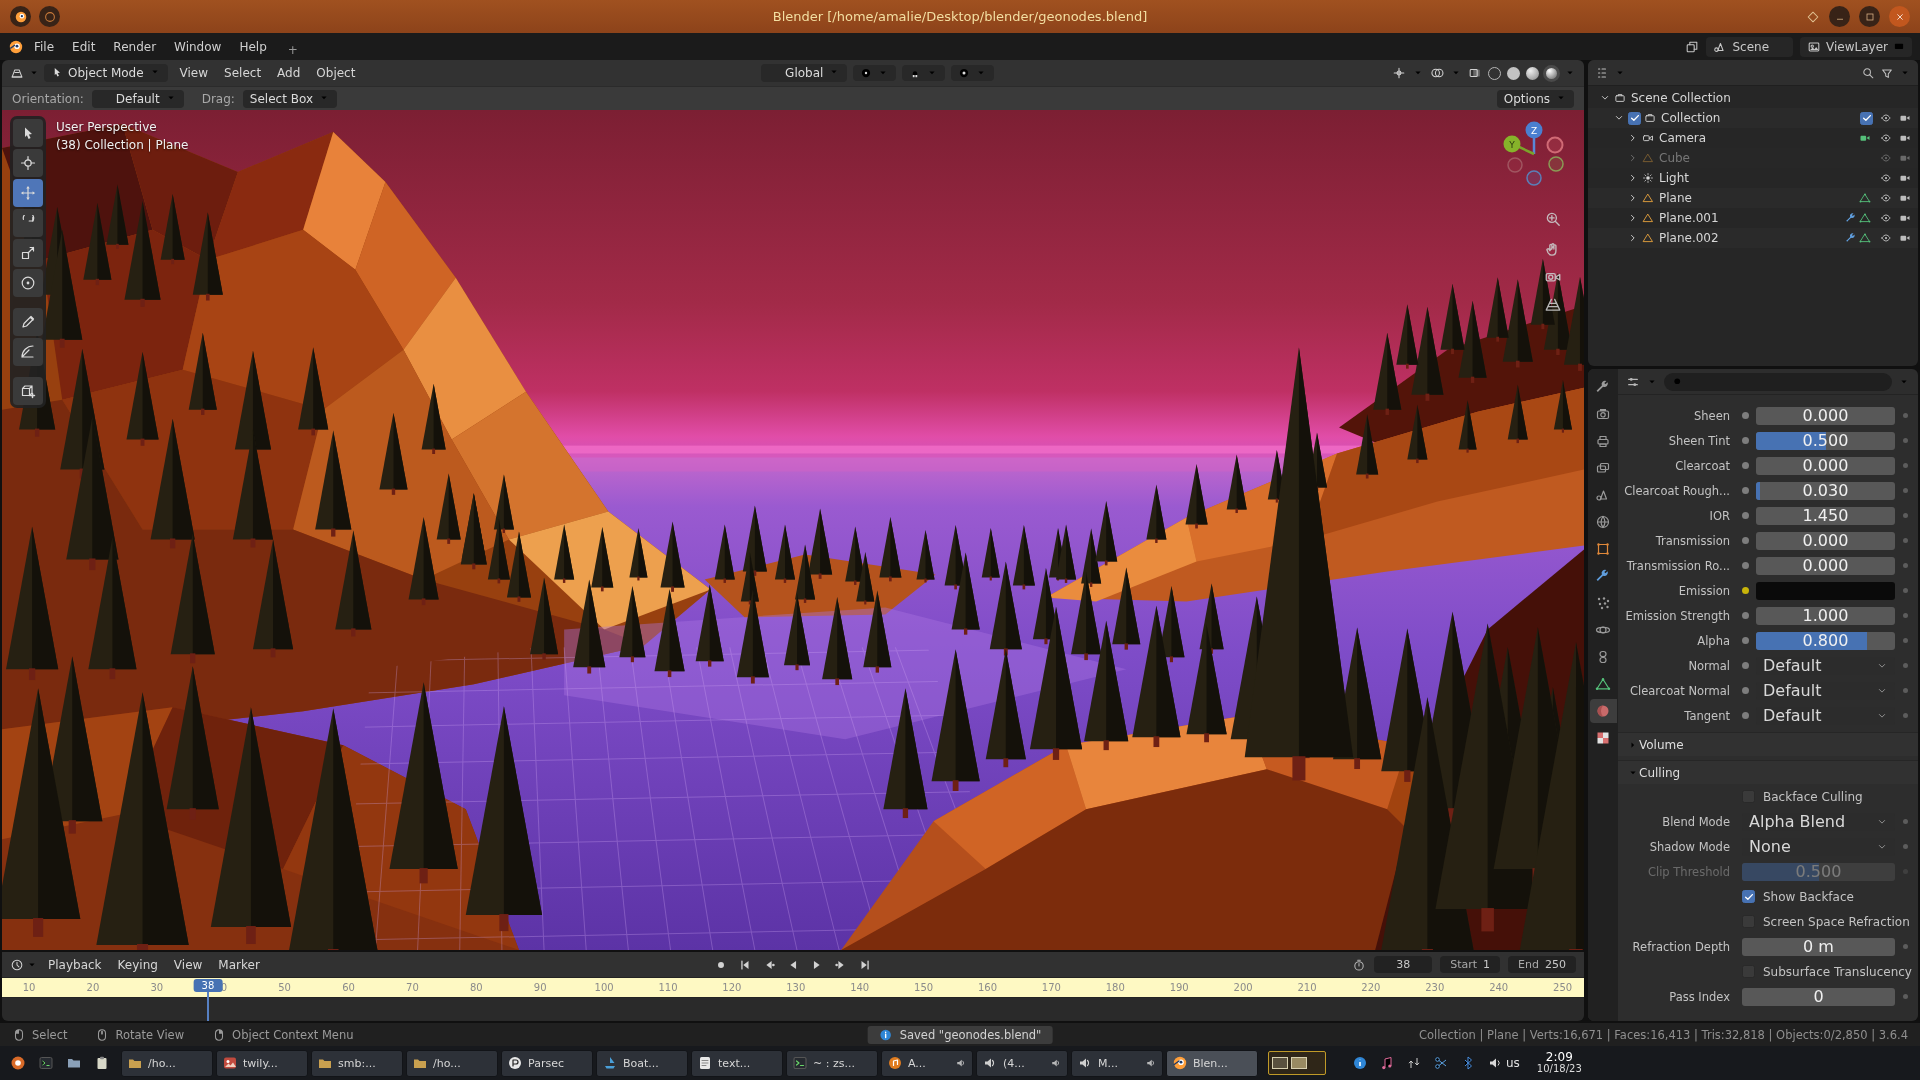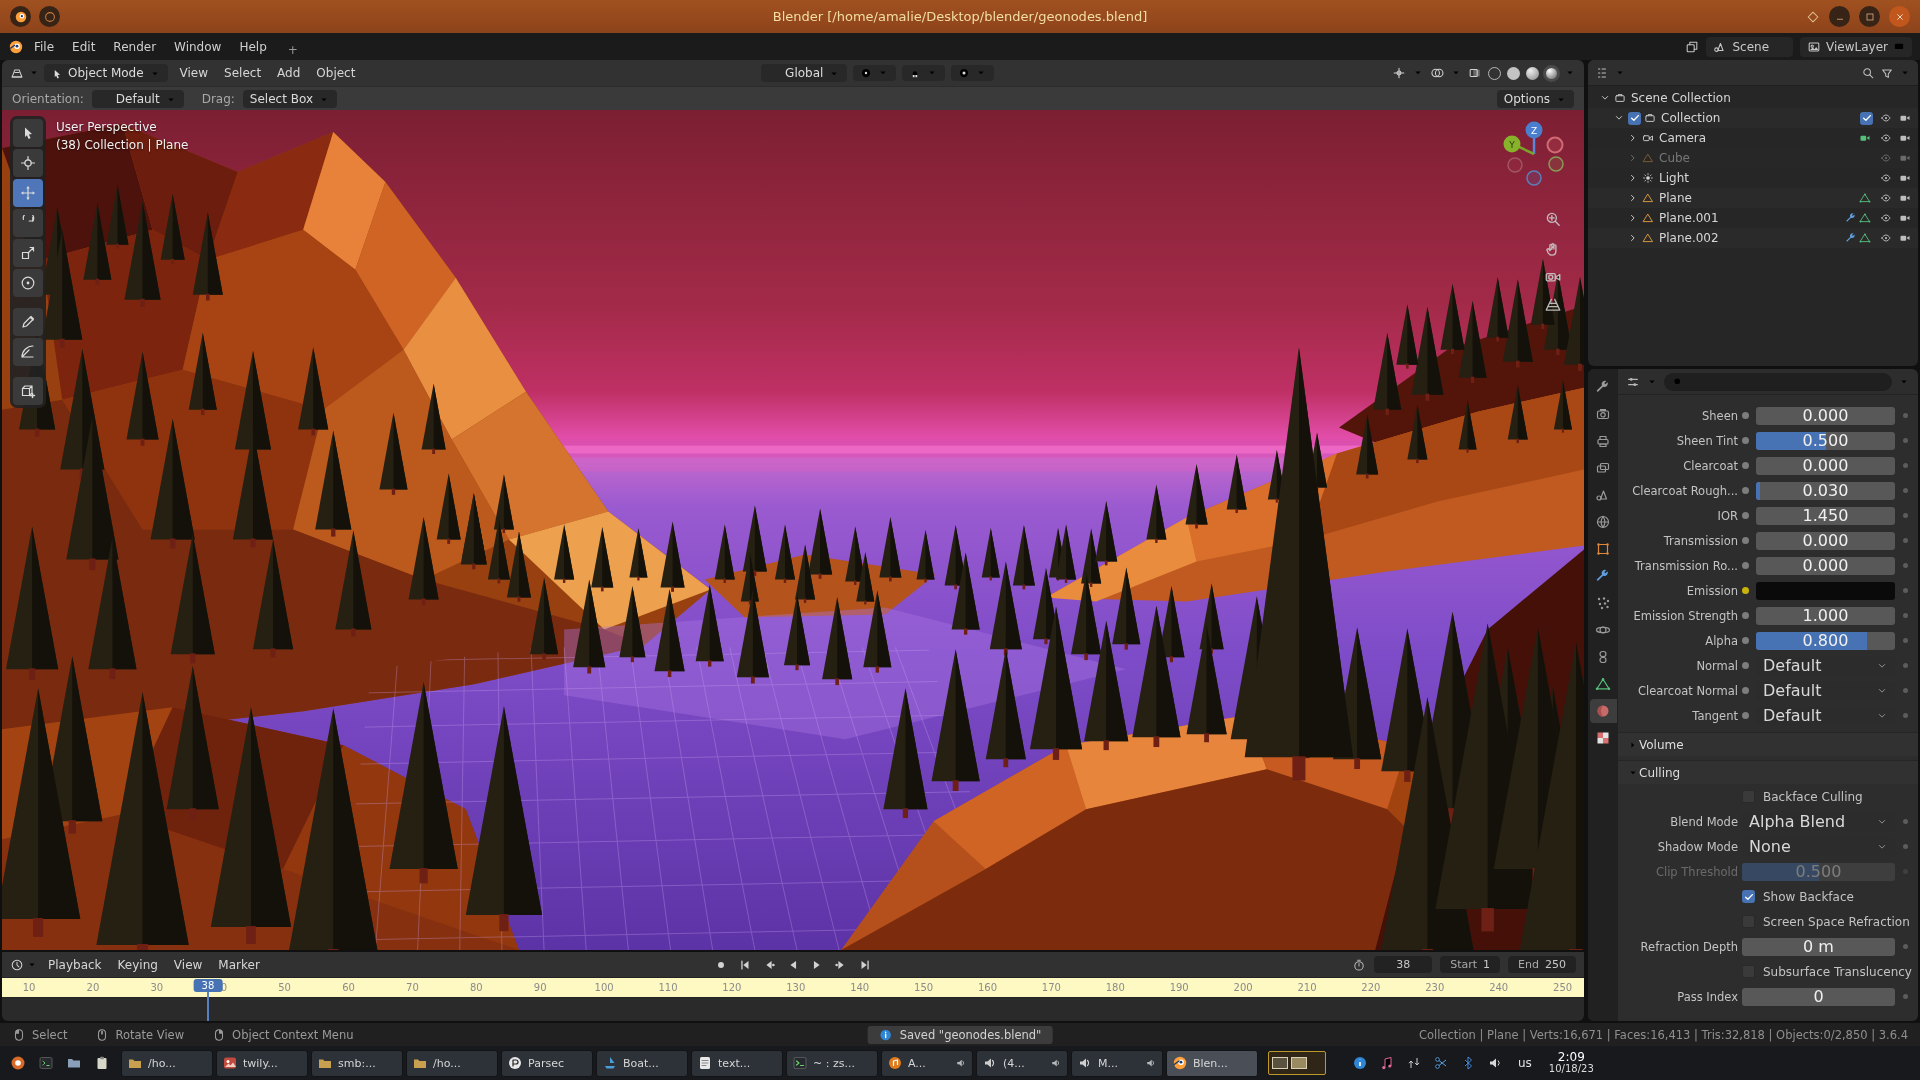--- a/index.html
+++ b/index.html
@@ -18,21 +18,21 @@
 .mb-item{padding:4px 9px;border-radius:4px;color:#cfcfcf}
 #mb-tabs{display:flex;margin-left:16px;height:27px;align-items:stretch}
 .ws-tab{padding:6px 11px 0;border-radius:6px 6px 0 0;color:#989898;white-space:nowrap}
 .ws-tab.active{background:#353535;color:#e8e8e8}
 #mb-right{margin-left:auto;display:flex;align-items:center;gap:7px;color:#c8c8c8}
 .mb-pill{display:flex;align-items:center;gap:5px;background:#262626;border-radius:4px;padding:3px 7px}
 
 #vp-header{position:absolute;left:2px;top:60px;width:1582px;height:26px;background:#323232;border-radius:6px 6px 0 0;display:flex;align-items:center;padding:0 8px;gap:4px}
 #vp-tools{position:absolute;left:2px;top:86px;width:1582px;height:24px;background:#3a3a3a;border-top:1px solid #2b2b2b;display:flex;align-items:center;padding:0 10px;gap:8px}
 .hd-menu{padding:3px 8px;border-radius:3px;color:#d6d6d6;white-space:nowrap}
-.hd-pill{display:flex;align-items:flex-end;gap:5px;background:#282828;border-radius:4px;padding:2px 7px;color:#dcdcdc;white-space:nowrap}
+.hd-pill{display:flex;align-items:flex-start;gap:5px;background:#282828;border-radius:4px;padding:2px 7px;color:#dcdcdc;white-space:nowrap}
 .hd-group{display:flex;align-items:center;gap:6px}
 .lbl{color:#a8a8a8}
 .shball{width:13px;height:13px;border-radius:50%;flex:none}
 .sh-wire{border:1.5px solid #b5b5b5}
 .sh-solid{background:#c3c3c3}
 .sh-mat{background:radial-gradient(circle at 35% 30%,#eee,#858585)}
 .sh-rend{background:radial-gradient(circle at 35% 30%,#fff,#999 55%,#555)}
 .sh-active{outline:3px solid #4a4a4a;outline-offset:-1px;border-radius:50%}
 
 #viewport{position:absolute;left:2px;top:110px;width:1582px;height:840px;background:#000;overflow:hidden}
@@ -73,21 +73,21 @@
 
 #properties{position:absolute;left:1588px;top:369px;width:330px;height:652px;background:#2d2d2d;border-radius:6px;overflow:hidden;display:flex}
 #prop-tabs{width:30px;background:#212121;display:flex;flex-direction:column;align-items:center;padding-top:6px;gap:3px;flex:none}
 .ptab{width:27px;height:24px;display:flex;align-items:center;justify-content:center;border-radius:4px 0 0 4px}
 .ptab.active{background:#3d3d3d}
 #prop-main{flex:1;display:flex;flex-direction:column;min-width:0}
 #prop-header{height:26px;display:flex;align-items:center;gap:6px;padding:0 8px;border-bottom:1px solid #232323;color:#b8b8b8}
 #prop-search{flex:1;height:18px;background:#1f1f1f;border-radius:9px;display:flex;align-items:center;gap:5px;padding:0 8px;color:#848484}
 #prop-rows{padding-top:8px}
 .prow{height:25px;display:flex;align-items:center;padding:0 10px 0 6px}
-.plabel{width:118px;text-align:right;color:#c3c3c3;padding-right:4px;white-space:nowrap;overflow:hidden;flex:none;font-size:11.5px}
+.plabel{width:118px;text-align:right;color:#c3c3c3;padding-right:12px;white-space:nowrap;overflow:hidden;flex:none;font-size:11.5px}
 .socket{width:7px;height:7px;border-radius:50%;background:#7d7d7d;flex:none;margin-right:7px}
 .fld{flex:1;height:18px;border-radius:3px;position:relative;display:flex;align-items:center;justify-content:center;background:#585858;color:#f0f0f0;overflow:hidden;min-width:0}
 .fld .fill{position:absolute;left:0;top:0;bottom:0;background:#4772b3}
 .fval{position:relative;font-size:16px;white-space:nowrap}
 .fld.drop{background:#2c2c2c;justify-content:flex-start;padding:0 7px;color:#d8d8d8}
 .fld.drop .ddc{margin-left:auto;color:#9a9a9a}
 .fld.color{background:#0a0a0a}
 .decor{width:5px;height:5px;border-radius:50%;background:#5c5c5c;flex:none;margin-left:8px}
 .psec{height:24px;display:flex;align-items:center;gap:0;padding:0 9px;color:#dedede;border-top:1px solid #262626;background:#313131;margin-top:4px}
 .chkbox{width:13px;height:13px;border-radius:2.5px;background:#3a3a3a;border:1px solid #292929;flex:none;display:flex;align-items:center;justify-content:center;color:#fff}
@@ -102,21 +102,21 @@
 
 #taskbar{position:absolute;left:0;top:1046px;width:1920px;height:34px;background:#17191d;display:flex;align-items:center;padding:0 5px;gap:3px}
 .launcher{width:25px;height:25px;display:flex;align-items:center;justify-content:center}
 .task-btn{width:92px;height:27px;background:#2d3138;border:1px solid #121418;border-radius:3px;display:flex;align-items:center;gap:5px;padding:0 5px;color:#d6d6d6;font-size:11px;flex:none}
 .task-btn.active{background:#4a4f57}
 .tlabel{white-space:nowrap;overflow:hidden}
 .aud{margin-left:auto;flex:none;opacity:.85}
 #pager{width:58px;height:24px;border:1px solid #c09a28;border-radius:2px;margin:0 7px;background:rgba(120,80,10,.25);display:flex;align-items:center;gap:3px;padding:3px}
 .pager-win{width:16px;height:12px;border:1px solid #d8d0b0;background:rgba(220,210,180,.25)}
 #tray{display:flex;align-items:center;gap:11px;margin-left:16px}
-#kb-layout{color:#e2e2e2;margin-left:12px}
+#kb-layout{color:#e2e2e2;margin-left:0}
 #clock{margin-left:14px;text-align:center;line-height:12px;color:#fff}
 #clock .t{font-size:12px}
 #clock .d{font-size:10px;color:#dcdcdc}
 </style>
 </head>
 <body>
 
 <div id="titlebar">
   <div class="tb-circ">
       <svg class="ic" viewBox="0 0 16 16">

